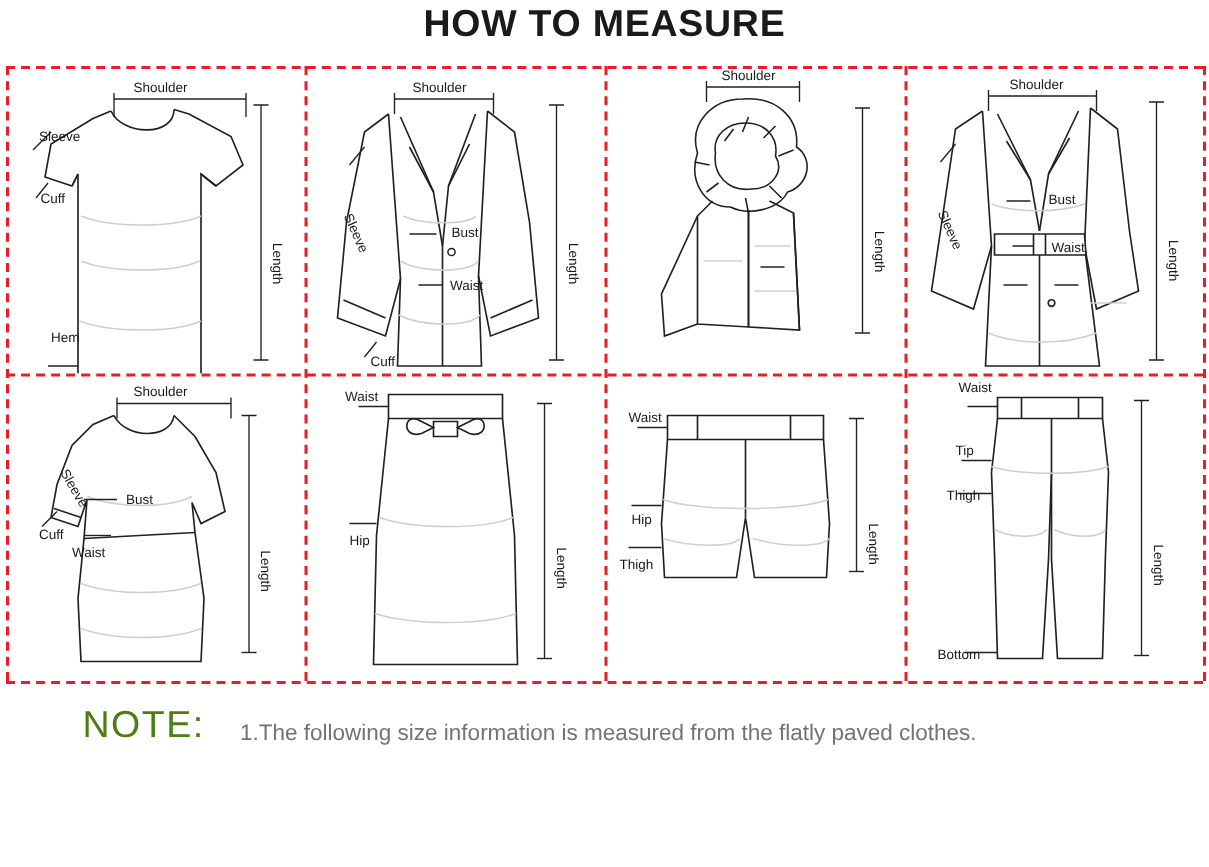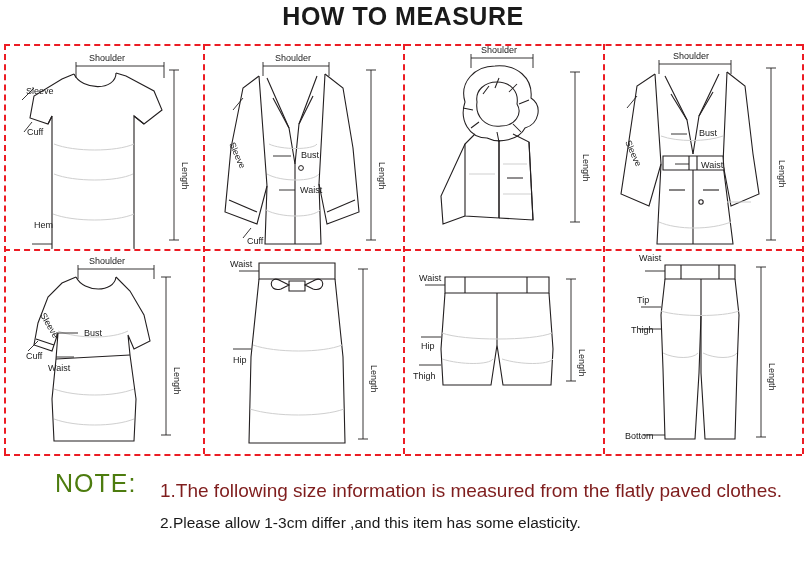--- a/index.html
+++ b/index.html
@@ -79,22 +79,22 @@
     left: 55px;
     top: 3px;
     font-size: 25px;
     color: #4d7c0f;
     letter-spacing: 1px;
   }
   .note-line1 {
     position: absolute;
     left: 160px;
     top: 14px;
-    font-size: 19px;
-    color: #7f1d1d;
+    font-size: 15px;
+    color: #737373;
   }
   .note-line2 {
     position: absolute;
     left: 160px;
     top: 48px;
     font-size: 15.5px;
     color: #1a1a1a;
   }
 </style>
 </head>
@@ -429,16 +429,15 @@
         <text x="28" y="84">Thigh</text>
         <text x="22" y="190">Bottom</text>
         <text x="166" y="114" transform="rotate(90 166 114)">Length</text>
       </g>
     </svg>
   </div>
 
   <div class="note">
     <div class="note-label">NOTE:</div>
     <div class="note-line1">1.The following size information is measured from the flatly paved clothes.</div>
-    <div class="note-line2">2.Please allow 1-3cm differ ,and this item has some elasticity.</div>
   </div>
 
 </div>
 
 </body></html>

